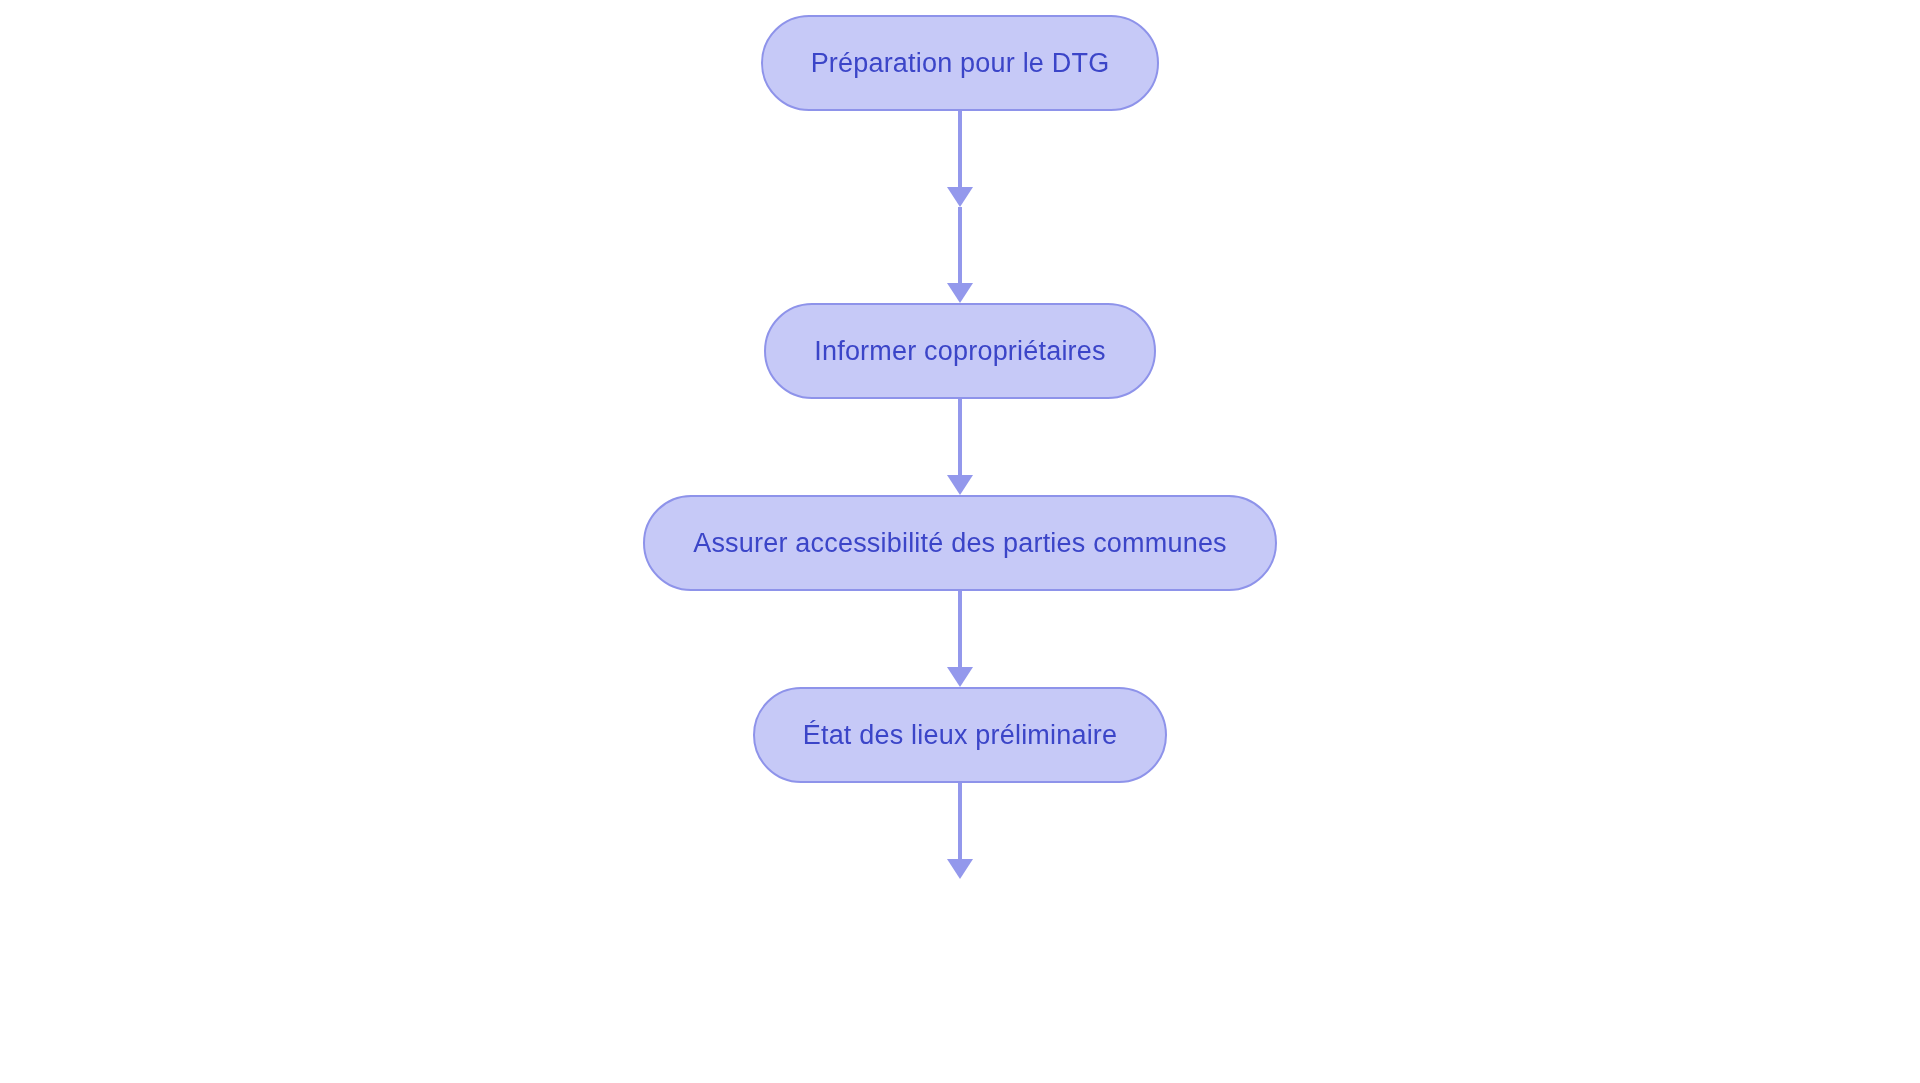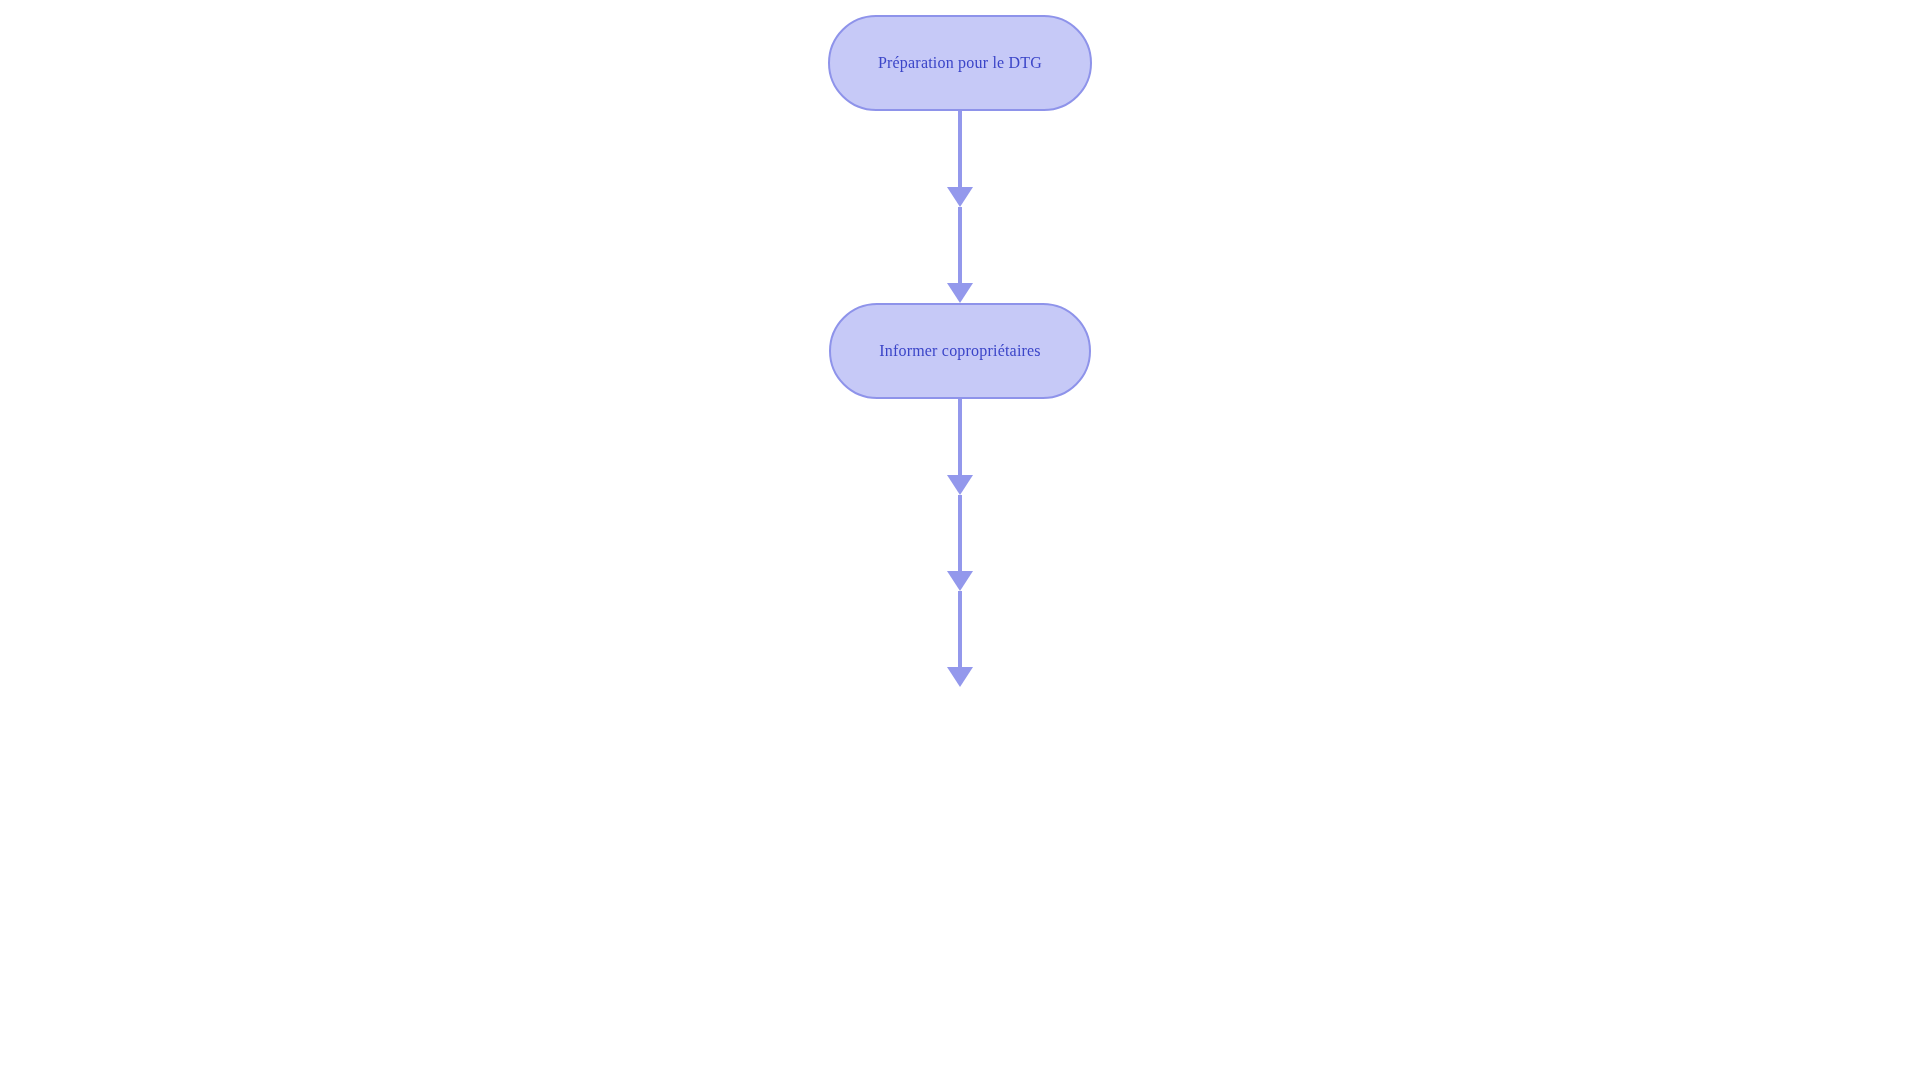--- a/index.html
+++ b/index.html
@@ -28,24 +28,23 @@
     min-height: 96px;
     box-sizing: border-box;
     border-radius: 48px;
     background: var(--node-fill, #c6c9f7);
     border: 2px solid var(--node-border, #8e93ea);
     color: var(--node-text, #3b45c8);
     display: flex;
     align-items: center;
     justify-content: flex-end;
     padding: 0 48px;
-    font-size: 16px;
+    font-size: 27px;
     letter-spacing: 0.2px;
     white-space: nowrap;
-    font-family: Liberation Serif, serif;
   }
   .arrow {
     height: 96px;
     min-height: 96px;
     width: 30px;
     display: flex;
     flex-direction: column;
     align-items: center;
   }
   .arrow .shaft {
@@ -84,26 +83,32 @@
 
   <div class="node">
     <span>Informer copropriétaires</span>
   </div>
 
   <div class="arrow">
     <div class="shaft"></div>
     <div class="head"></div>
   </div>
 
+  <div class="node">
+    <span>Assurer accessibilité des parties communes</span>
+  </div>
 
   <div class="arrow">
     <div class="shaft"></div>
     <div class="head"></div>
   </div>
 
+  <div class="node">
+    <span>État des lieux préliminaire</span>
+  </div>
 
   <div class="arrow">
     <div class="shaft"></div>
     <div class="head"></div>
   </div>
 
 
 </div>
 
 </body></html>

